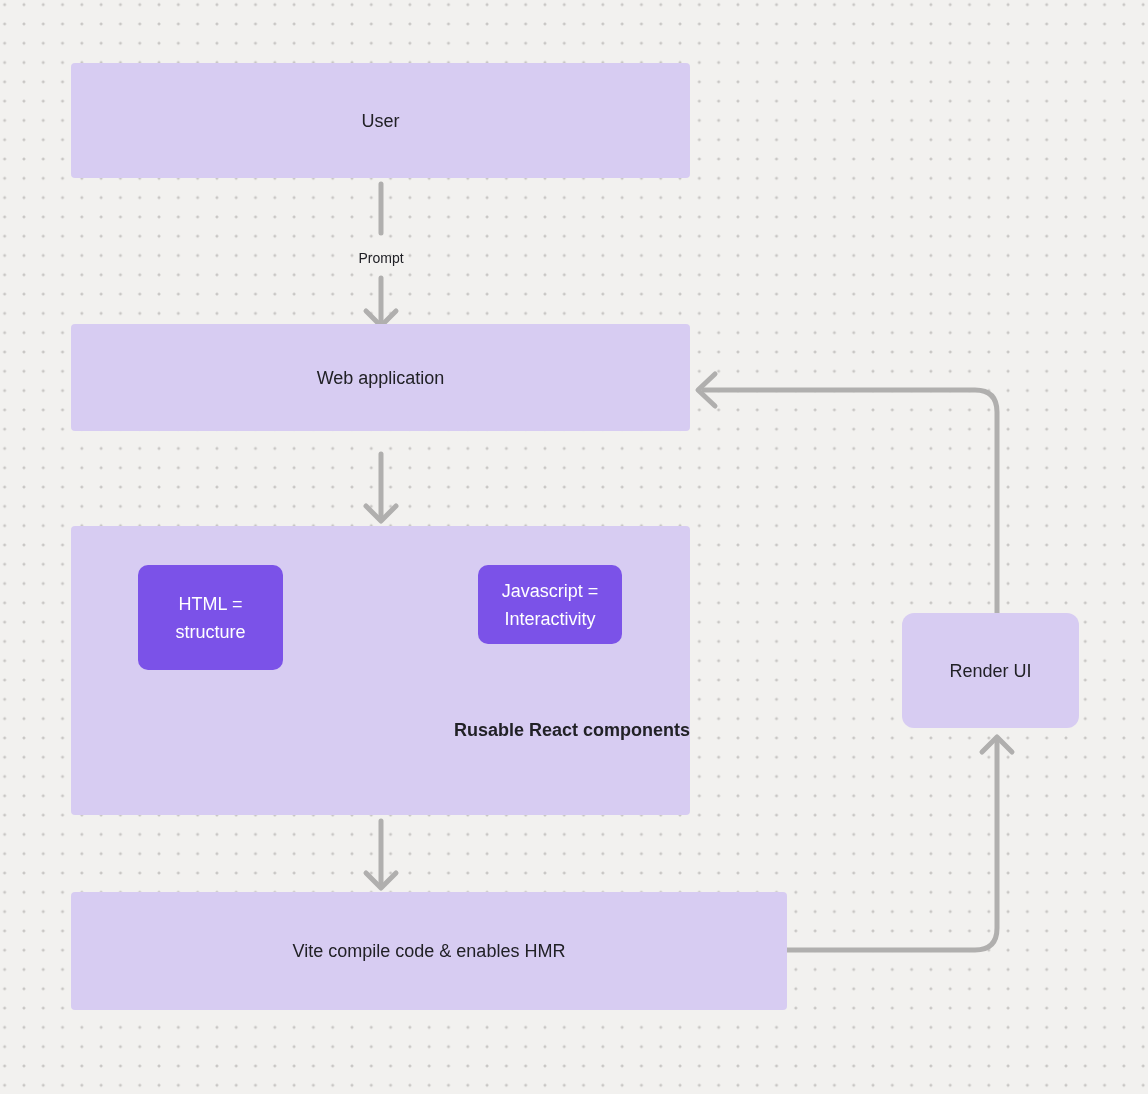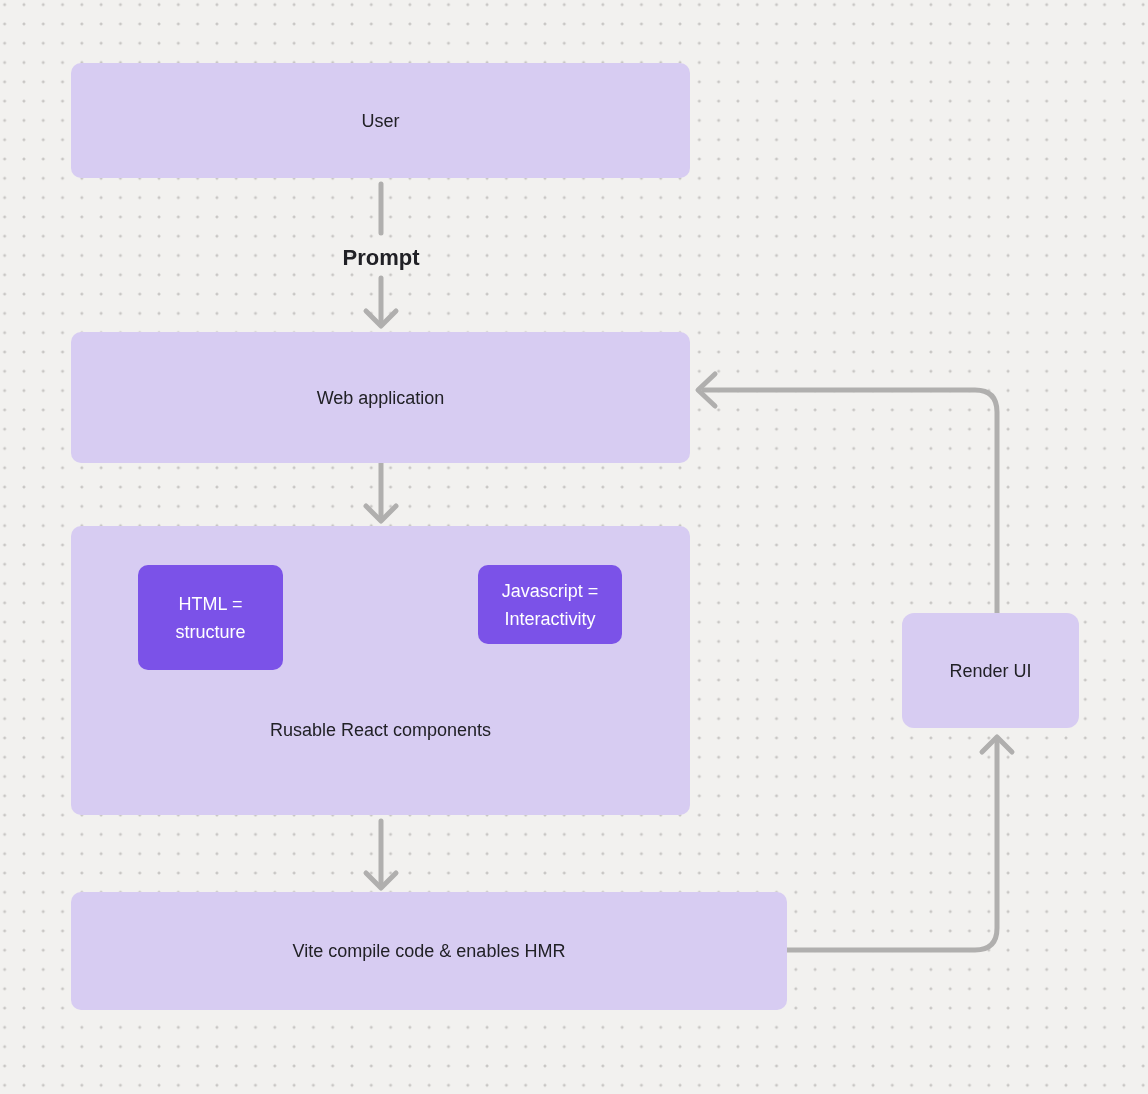--- a/index.html
+++ b/index.html
@@ -34,49 +34,49 @@
     stroke-linecap:round;
     stroke-linejoin:round;
   }
   .node{
     position:absolute;
     z-index:2;
     display:flex;
     align-items:center;
     justify-content:center;
     text-align:center;
-    border-radius:10px;
+    border-radius:4px;
     background:var(--node-light);
     color:var(--text);
     font-size:18px;
     font-weight:500;
     line-height:28px;
   }
   .node.group{display:block}
   .node.accent{
     background:var(--node-accent);
     color:var(--text-on-accent);
     border-radius:10px;
     padding:0 8px;
     justify-content:center;
   }
   .group-caption{
     position:absolute;
     left:0;right:0;top:190px;
-    text-align:center;
+    text-align:right;
     font-size:18px;
-    font-weight:400;
+    font-weight:700;
     color:var(--text);
   }
   .edge-label{
     position:absolute;
     z-index:3;
     transform:translate(-50%,-50%);
-    font-size:22px;
-    font-weight:700;
+    font-size:14px;
+    font-weight:400;
     color:var(--text);
     white-space:nowrap;
   }
 </style>
 </head>
 <body>
 
 <div class="canvas">
 
   <svg class="edges" width="1148" height="1094" viewBox="0 0 1148 1094">
@@ -102,21 +102,21 @@
       <path d="M715,374 L698,390 L715,406"></path>
     </g>
   </svg>
 
   <div class="node" style="left:71px;top:63px;width:619px;height:115px">
     <span>User</span>
   </div>
 
   <div class="edge-label" style="left:381px;top:258px">Prompt</div>
 
-  <div class="node" style="left:71px;top:332px;width:619px;height:131px">
+  <div class="node" style="left:71px;top:324px;width:619px;height:107px">
     <span>Web application</span>
   </div>
 
   <div class="node group" style="left:71px;top:526px;width:619px;height:289px">
 
     <div class="node accent" style="left:67px;top:39px;width:145px;height:105px">
       <span>HTML = structure</span>
     </div>
 
 

